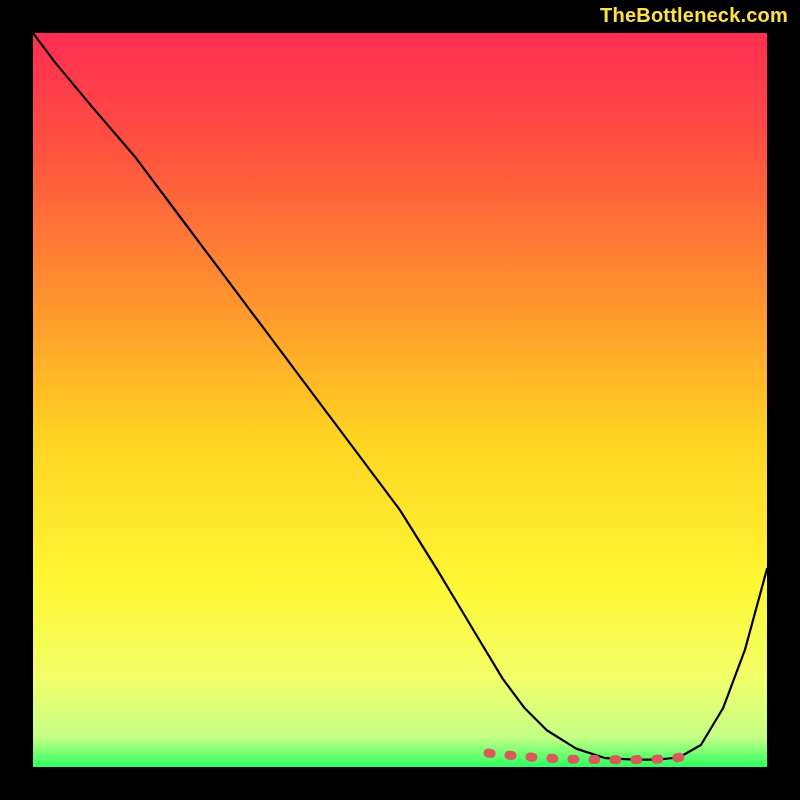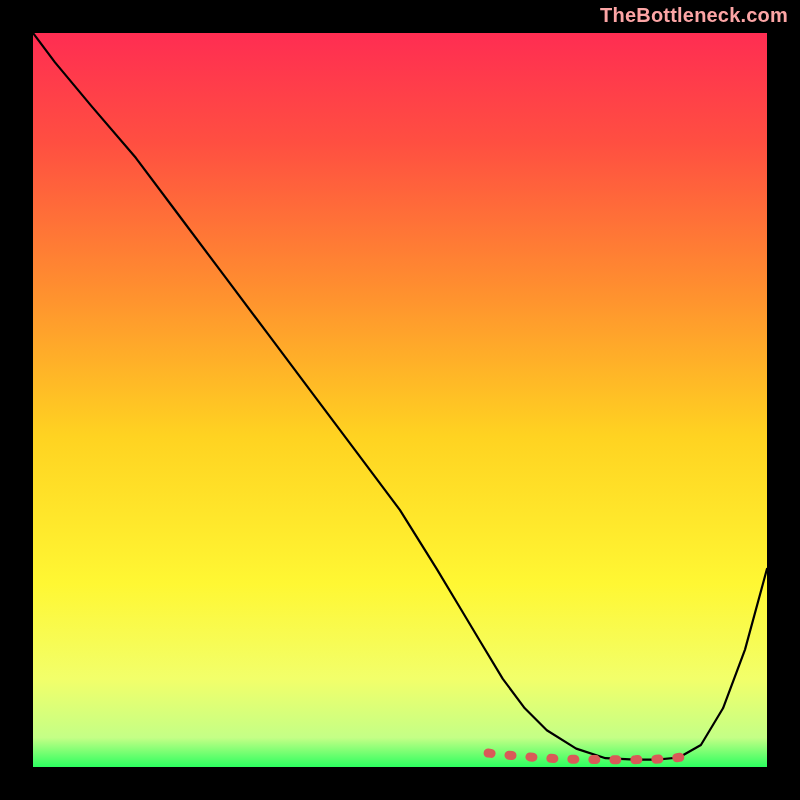--- a/index.html
+++ b/index.html
@@ -5,21 +5,21 @@
   * { margin: 0; padding: 0; box-sizing: border-box; }
   html, body { width: 800px; height: 800px; background: #000; overflow: hidden; }
   .wrap { position: relative; width: 800px; height: 800px; background: #000; }
   .watermark {
     position: absolute;
     top: 4px;
     right: 12px;
     font-family: Arial, Helvetica, sans-serif;
     font-size: 20px;
     font-weight: 700;
-    color: #fca5a5;
+    color: #fde047;
     letter-spacing: 0.2px;
     z-index: 10;
   }
   .plot {
     position: absolute;
     left: 33px;
     top: 33px;
     width: 734px;
     height: 734px;
   }

